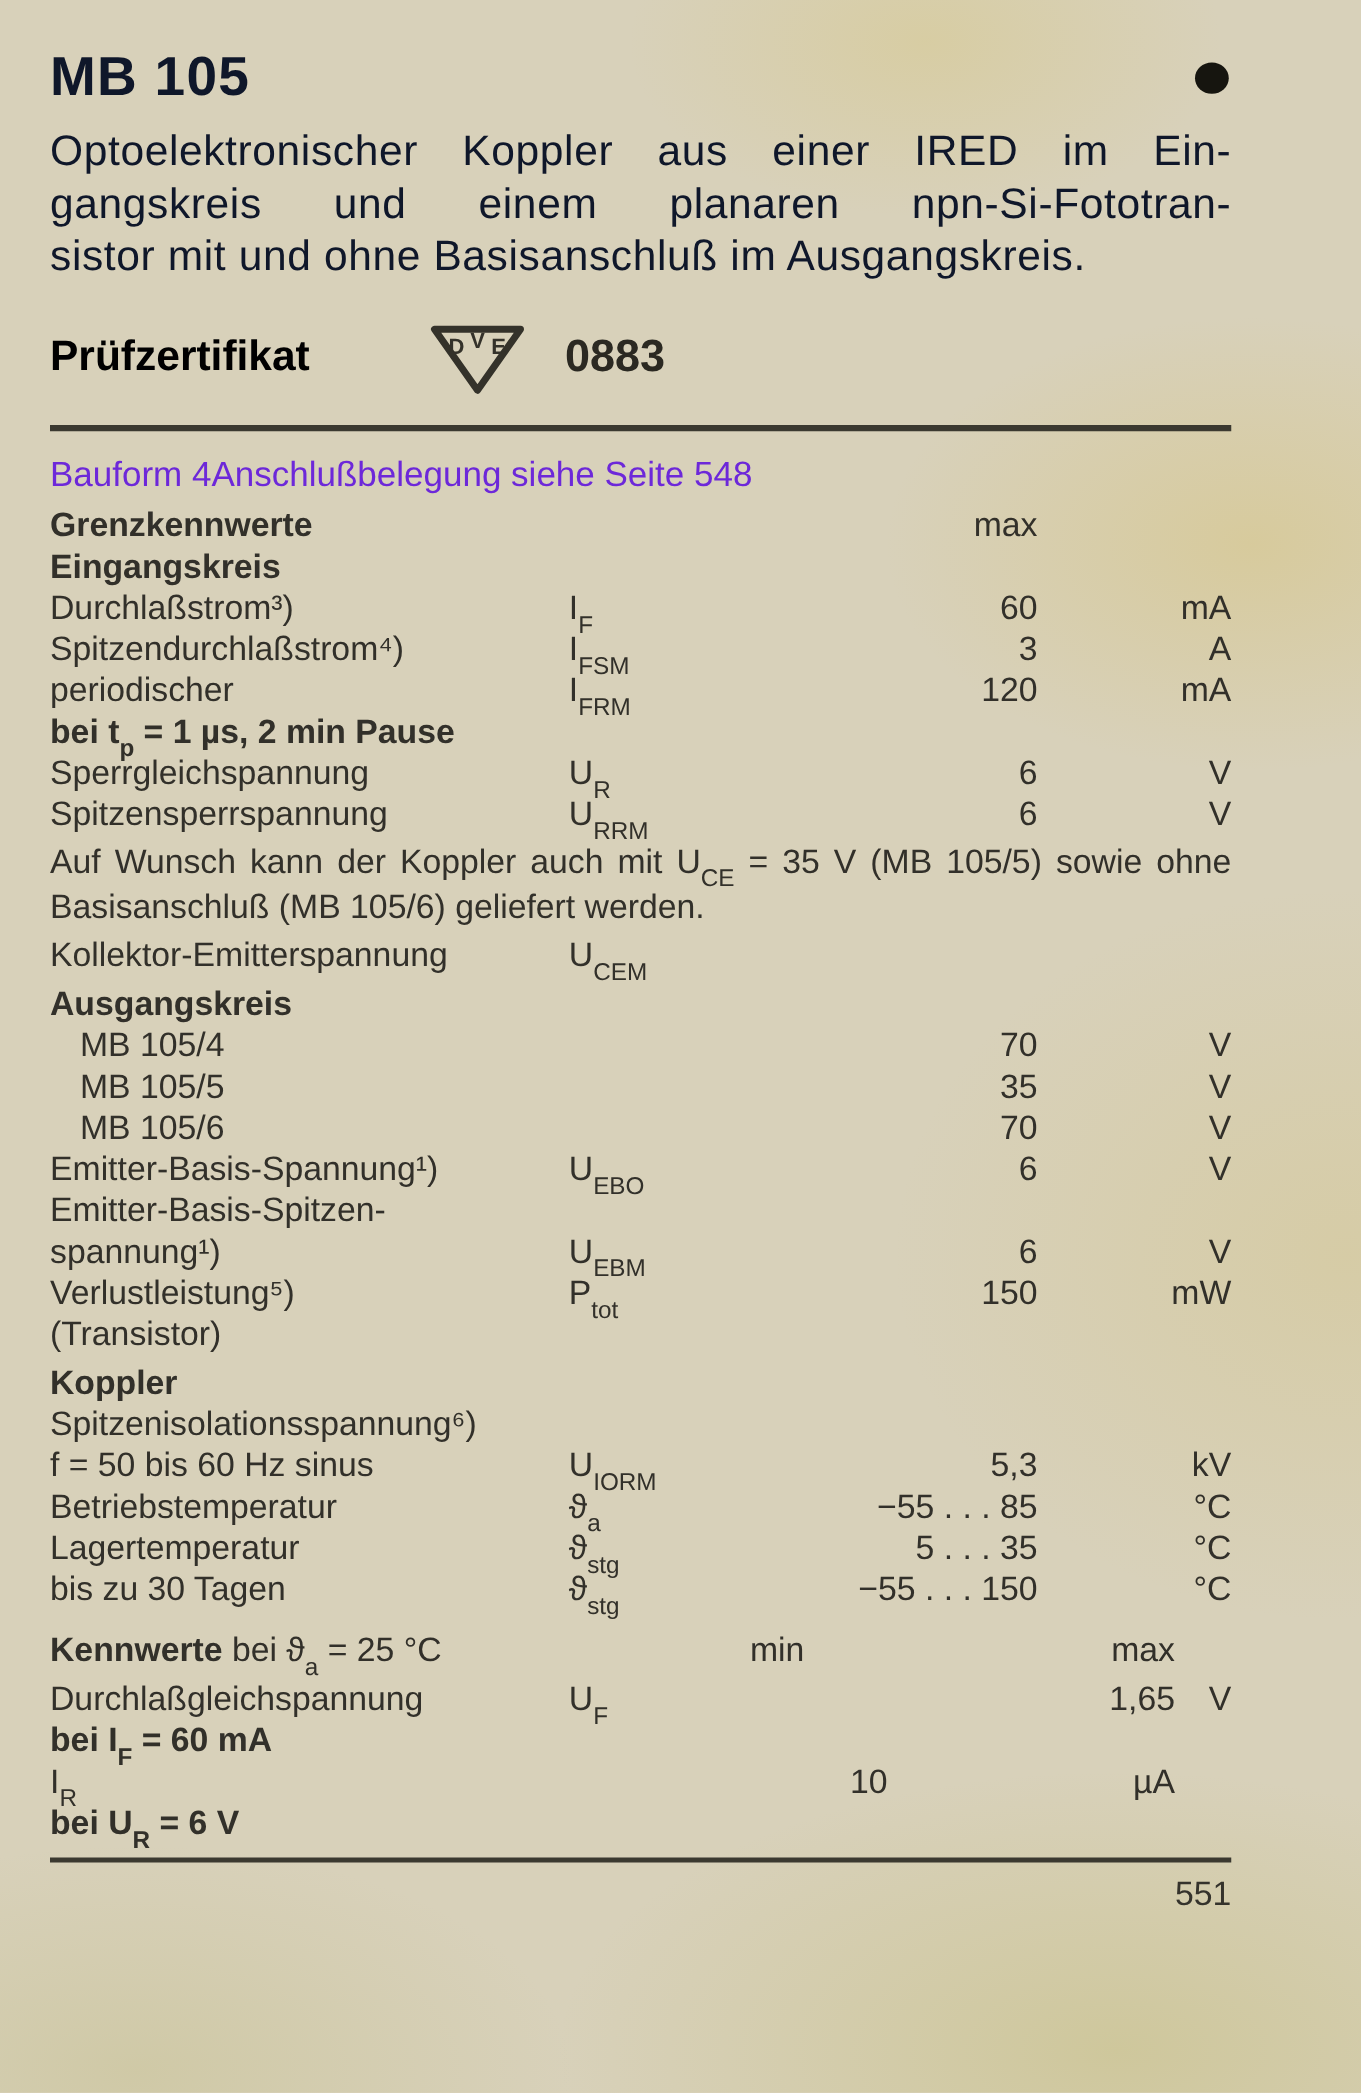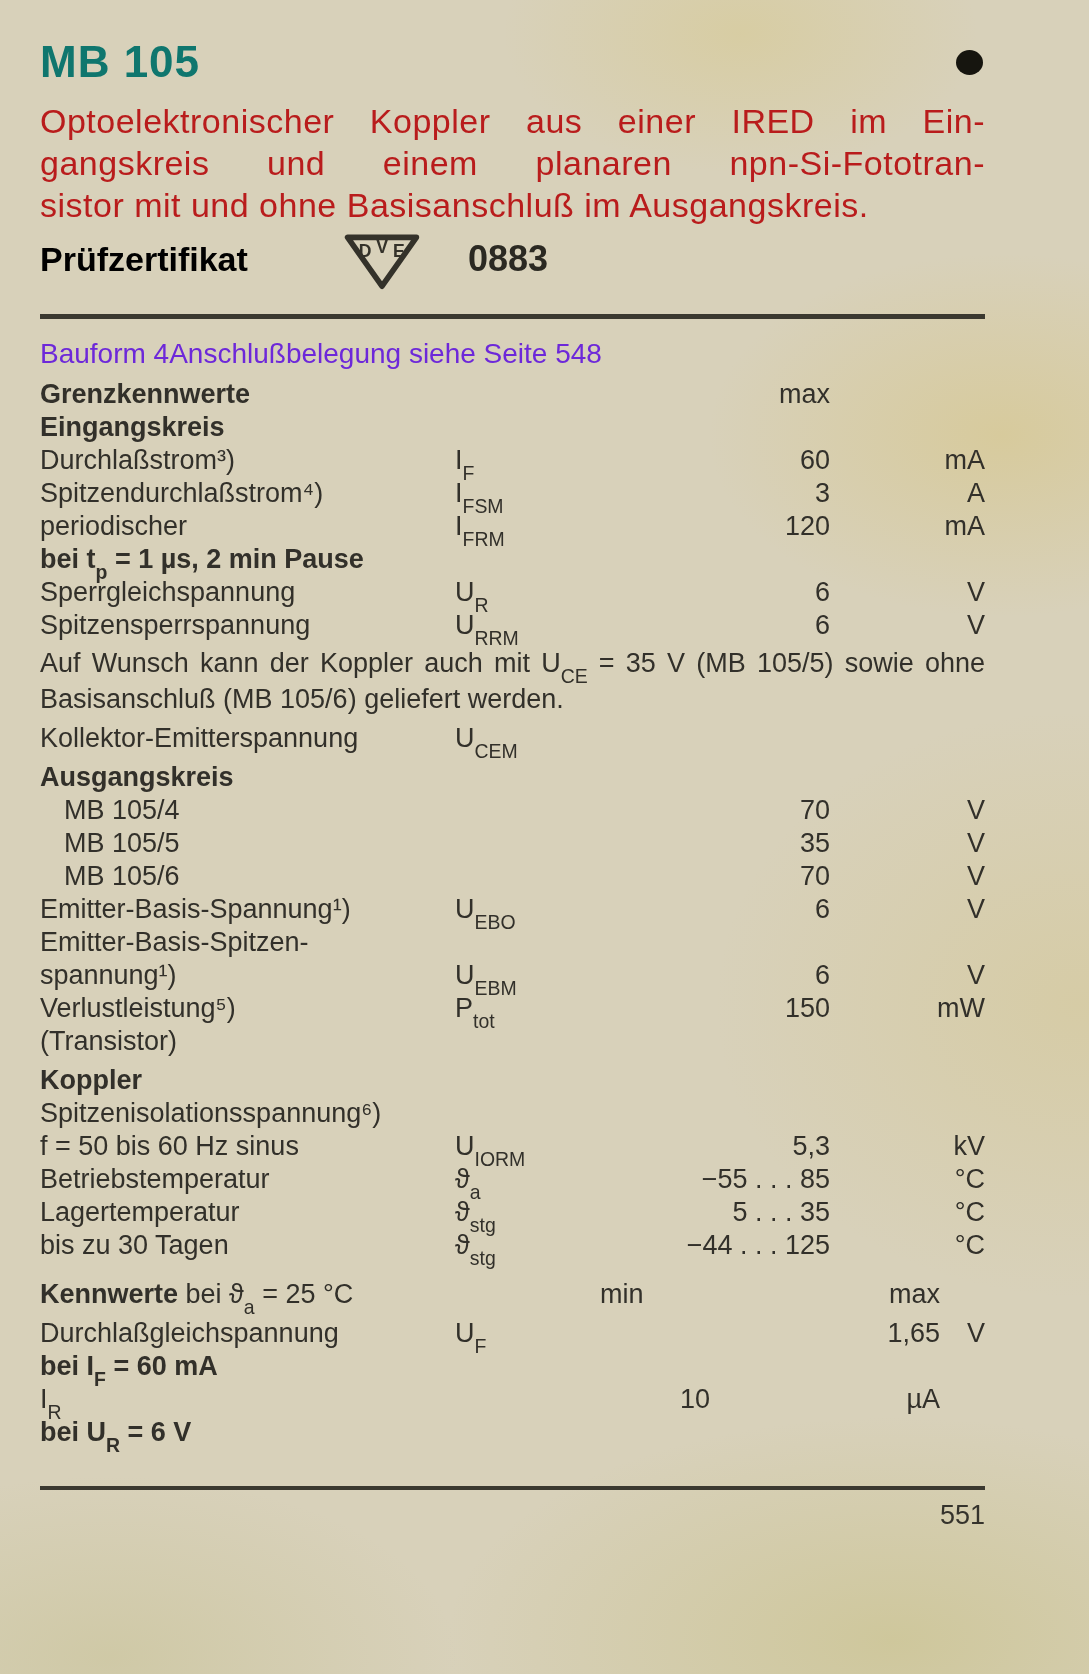--- a/index.html
+++ b/index.html
@@ -13,30 +13,30 @@
       radial-gradient(640px 320px at 82% 98%, rgba(186,178,92,0.32), transparent 70%),
       radial-gradient(340px 200px at 68% 2%, rgba(214,194,104,0.28), transparent 70%),
       radial-gradient(500px 260px at 10% 99%, rgba(176,172,96,0.22), transparent 70%),
       #d8d1ba;
     position:relative;
     overflow:hidden;
   }
   .paper { position:absolute; left:40px; right:104px; top:34px; }
 
   .title-row { display:flex; justify-content:space-between; align-items:center; height:56px; margin-bottom:10px; }
-  .part-no { font-size:44px; font-weight:bold; letter-spacing:1px; color:#0f766e; }
+  .part-no { font-size:44px; font-weight:bold; letter-spacing:1px; color:#0f172a; }
   .dot { width:27px; height:25px; border-radius:50%; background:#16150f; margin-right:2px; }
 
-  .desc { font-size:34px; line-height:42px; color:#b91c1c; letter-spacing:0.5px; }
+  .desc { font-size:34px; line-height:42px; color:#0f172a; margin-bottom:26px; letter-spacing:0.5px; }
   .desc .j { text-align:justify; text-align-last:justify; }
 
   .cert-row { display:flex; align-items:center; height:66px; margin-bottom:22px; }
   .cert-label { font-size:34px; font-weight:bold; color:#000000; width:300px; }
   .vde { width:84px; display:flex; justify-content:center; }
-  .cert-number { font-size:36px; font-weight:bold; margin-left:44px; color:#2b2922; }
+  .cert-number { font-size:36px; font-weight:bold; margin-left:28px; color:#2b2922; }
 
   .rule { height:5px; background:#3b3930; margin-bottom:18px; }
 
   .bauform-row { display:flex; justify-content:flex-start; font-size:28px; line-height:33px; margin-bottom:8px; color:#6d28d9; }
 
   .prow { display:grid; grid-template-columns:415px 180px 195px 1fr; align-items:baseline; min-height:33px; font-size:27px; line-height:33px; }
   .krow { display:grid; grid-template-columns:415px 145px 110px 230px 1fr; align-items:baseline; min-height:33px; font-size:27px; line-height:33px; }
   .c-val, .c-max, .c-unit { text-align:right; }
   .c-min { text-align:left; }
   .c-sym sub, .inline-sub { font-size:0.72em; position:relative; top:0.22em; line-height:0; }
@@ -231,21 +231,21 @@
   <div class="prow">
     <span class="c-label">Lagertemperatur</span>
     <span class="c-sym"><span>ϑ</span><sub>stg</sub></span>
     <span class="c-val">5 . . . 35</span>
     <span class="c-unit">°C</span>
   </div>
 
   <div class="prow">
     <span class="c-label">bis zu 30 Tagen</span>
     <span class="c-sym"><span>ϑ</span><sub>stg</sub></span>
-    <span class="c-val">−44 . . . 125</span>
+    <span class="c-val">−55 . . . 150</span>
     <span class="c-unit">°C</span>
   </div>
 
   <div class="krow gap-m">
     <span class="c-label" style="grid-column:1/3"><span class="bold">Kennwerte</span><span> bei ϑ</span><sub class="inline-sub">a</sub><span> = 25 °C</span></span>
     <span class="c-min">min</span>
     <span class="c-max">max</span>
     <span class="c-unit"></span>
   </div>
 

